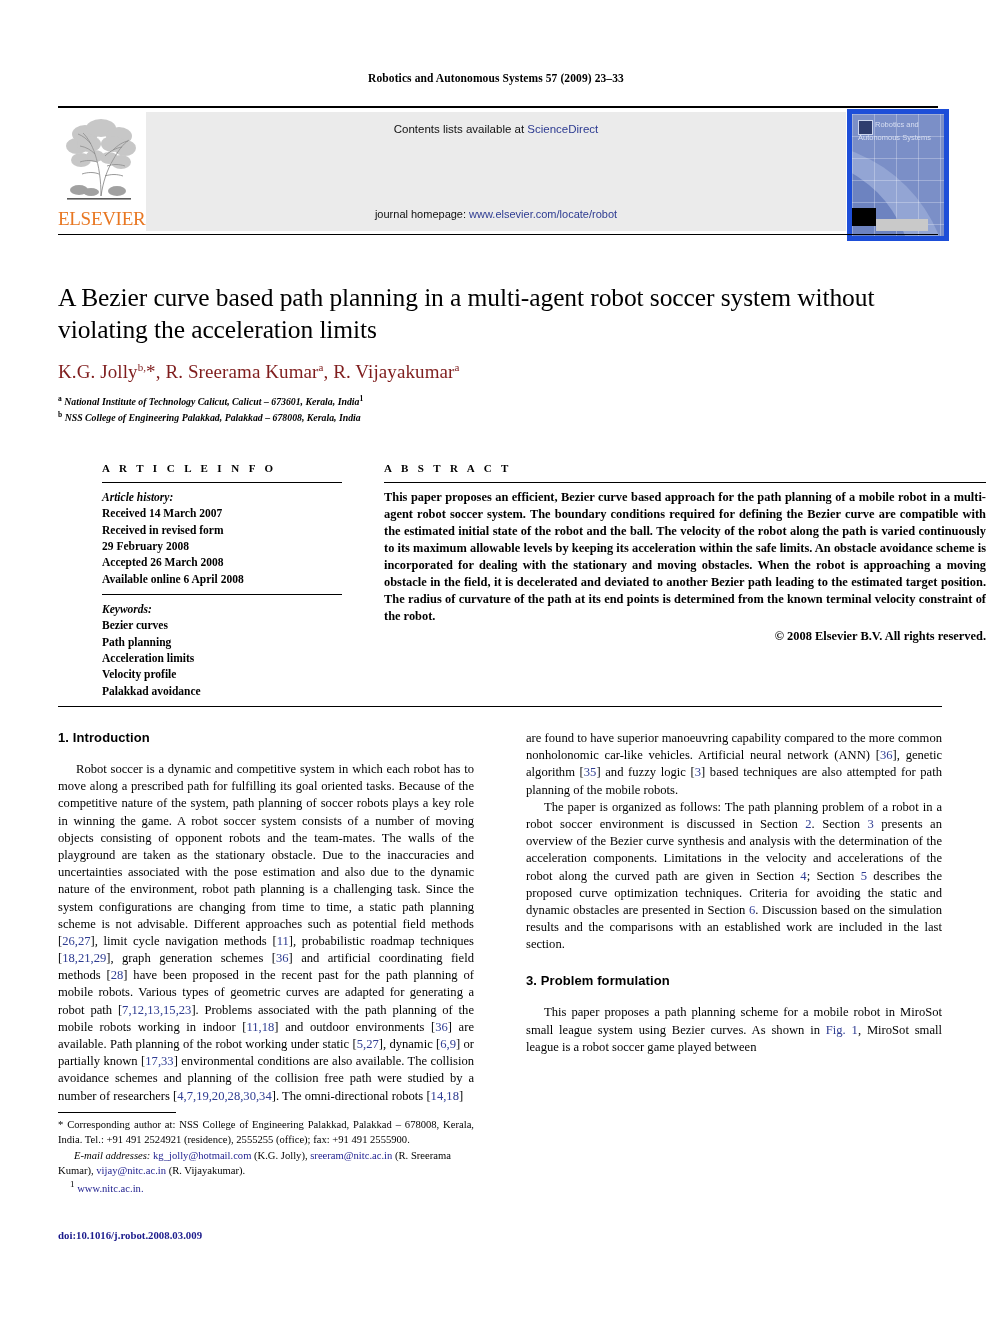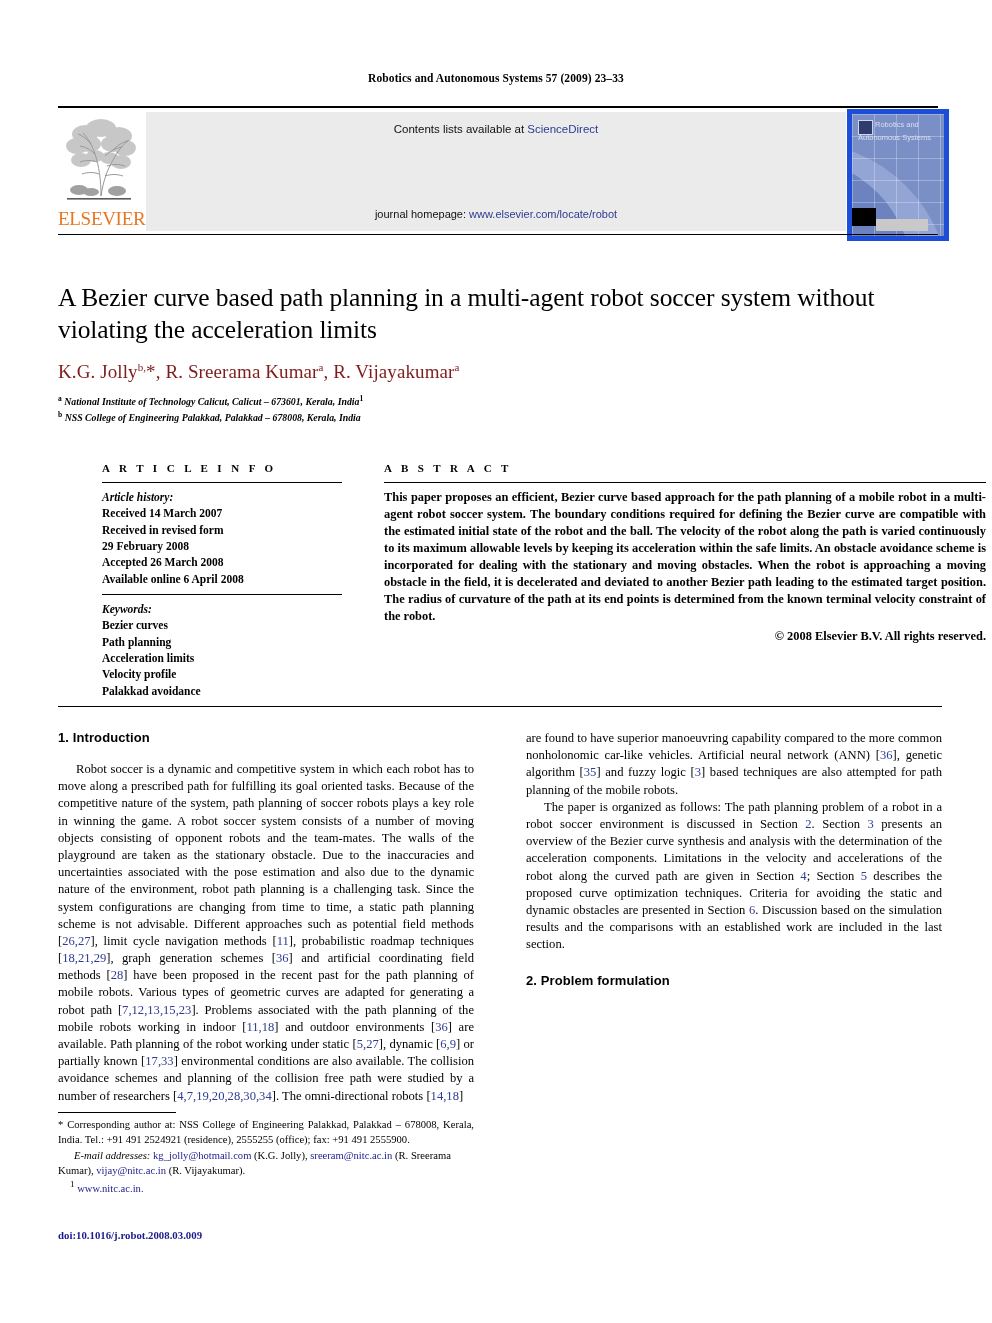--- a/index.html
+++ b/index.html
@@ -454,21 +454,22 @@
   <div class="body-cols">
 
     <div class="bcol left">
       <h2 class="section-title">1. Introduction</h2>
       <p class="body">Robot soccer is a dynamic and competitive system in which each robot has to move along a prescribed path for fulfilling its goal oriented tasks. Because of the competitive nature of the system, path planning of soccer robots plays a key role in winning the game. A robot soccer system consists of a number of moving objects consisting of opponent robots and the team-mates. The walls of the playground are taken as the stationary obstacle. Due to the inaccuracies and uncertainties associated with the pose estimation and also due to the dynamic nature of the environment, robot path planning is a challenging task. Since the system configurations are changing from time to time, a static path planning scheme is not advisable. Different approaches such as potential field methods [<span class="cite">26,27</span>], limit cycle navigation methods [<span class="cite">11</span>], probabilistic roadmap techniques [<span class="cite">18,21,29</span>], graph generation schemes [<span class="cite">36</span>] and artificial coordinating field methods [<span class="cite">28</span>] have been proposed in the recent past for the path planning of mobile robots. Various types of geometric curves are adapted for generating a robot path [<span class="cite">7,12,13,15,23</span>]. Problems associated with the path planning of the mobile robots working in indoor [<span class="cite">11,18</span>] and outdoor environments [<span class="cite">36</span>] are available. Path planning of the robot working under static [<span class="cite">5,27</span>], dynamic [<span class="cite">6,9</span>] or partially known [<span class="cite">17,33</span>] environmental conditions are also available. The collision avoidance schemes and planning of the collision free path were studied by a number of researchers [<span class="cite">4,7,19,20,28,30,34</span>]. The omni-directional robots [<span class="cite">14,18</span>] </p>
     </div>
 
     <div class="bcol right">
       <p class="body noindent">are found to have superior manoeuvring capability compared to the more common nonholonomic car-like vehicles. Artificial neural network (ANN) [<span class="cite">36</span>], genetic algorithm [<span class="cite">35</span>] and fuzzy logic [<span class="cite">3</span>] based techniques are also attempted for path planning of the mobile robots.</p>
       <p class="body">The paper is organized as follows: The path planning problem of a robot in a robot soccer environment is discussed in Section <span class="cite">2</span>. Section <span class="cite">3</span> presents an overview of the Bezier curve synthesis and analysis with the determination of the acceleration components. Limitations in the velocity and accelerations of the robot along the curved path are given in Section <span class="cite">4</span>; Section <span class="cite">5</span> describes the proposed curve optimization techniques. Criteria for avoiding the static and dynamic obstacles are presented in Section <span class="cite">6</span>. Discussion based on the simulation results and the comparisons with an established work are included in the last section.</p>
-      <h2 class="section-title spaced">2. Problem formulation</h2>
+      <h2 class="section-title spaced">3. Problem formulation</h2>
+      <p class="body">This paper proposes a path planning scheme for a mobile robot in MiroSot small league system using Bezier curves. As shown in <span class="cite">Fig. 1</span>, MiroSot small league is a robot soccer game played between</p>
     </div>
   </div>
 
   <div class="footnotes">
     <div class="fn-rule"></div>
     <div class="fn">* Corresponding author at: NSS College of Engineering Palakkad, Palakkad – 678008, Kerala, India. Tel.: +91 491 2524921 (residence), 2555255 (office); fax: +91 491 2555900.</div>
     <div class="fn-email"><span class="lbl">E-mail addresses:</span><span> <span class="link">kg_jolly@hotmail.com</span> (K.G. Jolly), <span class="link">sreeram@nitc.ac.in</span> (R. Sreerama Kumar), <span class="link">vijay@nitc.ac.in</span> (R. Vijayakumar).</span></div>
     <div class="fn-url"><sup>1</sup> <span class="link">www.nitc.ac.in.</span></div>
   </div>
 

